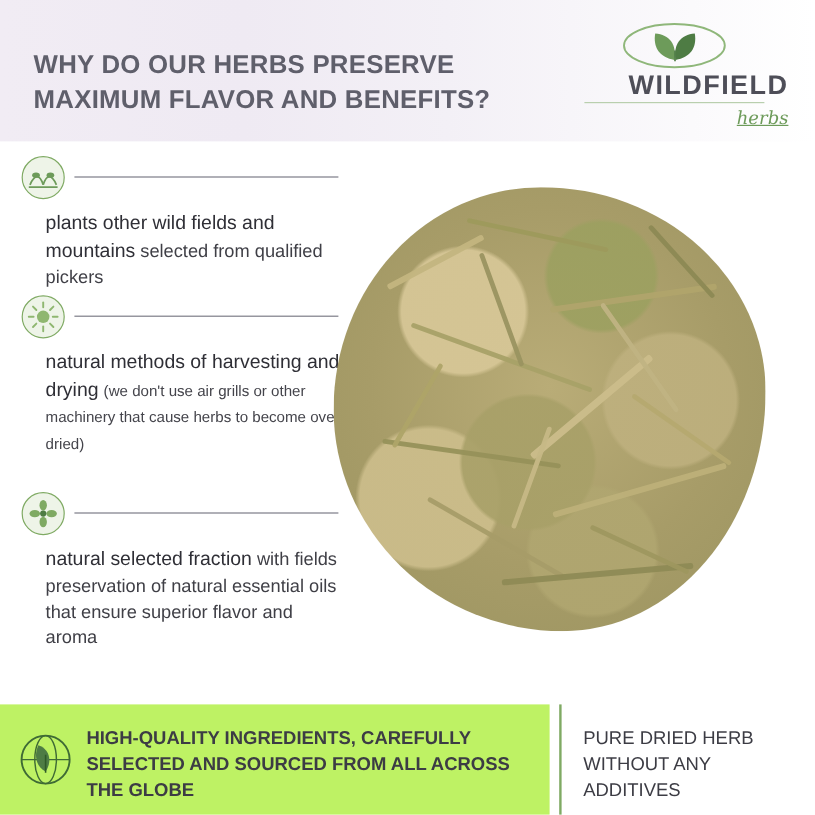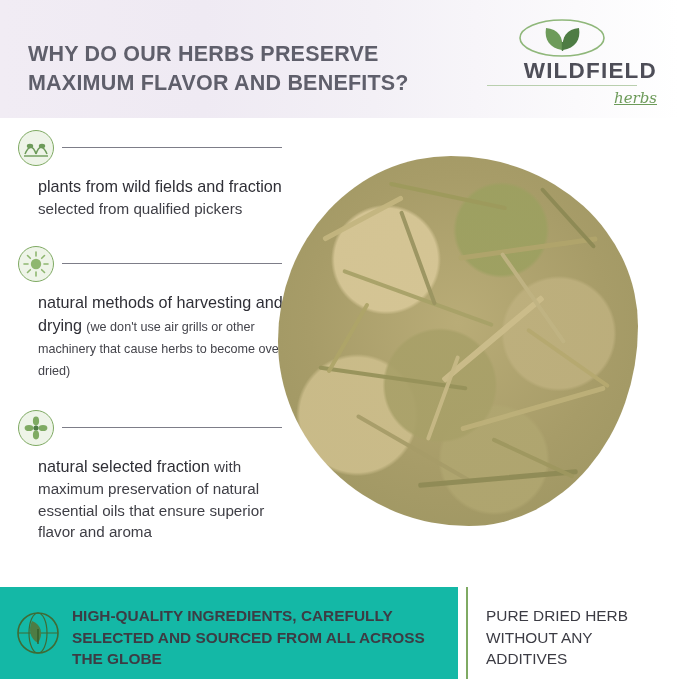--- a/index.html
+++ b/index.html
@@ -167,21 +167,21 @@
     left: 0;
     top: 587px;
     width: 679px;
     height: 92px;
   }
   .footer-left {
     position: absolute;
     left: 0; top: 0;
     width: 458px;
     height: 92px;
-    background: #14b8a6;
+    background: #bef264;
   }
   .footer-right {
     position: absolute;
     left: 466px; top: 0;
     width: 213px;
     height: 92px;
     background: #ffffff;
     border-left: 2px solid #7faa63;
   }
   .globe-icon {
@@ -244,21 +244,21 @@
         <svg width="34" height="34" viewBox="0 0 34 34">
           <path d="M6 23 C10 14 14 14 17 23" fill="none" stroke="#6d9b5a" stroke-width="1.5"></path>
           <path d="M17 23 C20 14 24 14 28 23" fill="none" stroke="#6d9b5a" stroke-width="1.5"></path>
           <ellipse cx="11" cy="15" rx="3.2" ry="2.2" fill="#6d9b5a"></ellipse>
           <ellipse cx="23" cy="15" rx="3.2" ry="2.2" fill="#6d9b5a"></ellipse>
           <path d="M5 25 L29 25" stroke="#6d9b5a" stroke-width="1.4"></path>
         </svg>
       </div>
       <div class="feature-rule"></div>
       <div class="feature-text">
-        <span class="lead">plants from wild fields and fraction</span><span> selected from qualified pickers</span>
+        <span class="lead">plants other wild fields and mountains</span><span> selected from qualified pickers</span>
       </div>
     </div>
 
     <div class="feature" id="feature-1">
       <div class="feature-icon">
         <svg width="34" height="34" viewBox="0 0 34 34">
           <circle cx="17" cy="17" r="5.2" fill="#8fb770"></circle>
           <g stroke="#8fb770" stroke-width="1.6" stroke-linecap="round">
             <line x1="17" y1="5" x2="17" y2="9"></line>
             <line x1="17" y1="25" x2="17" y2="29"></line>
@@ -285,21 +285,21 @@
             <ellipse cx="17" cy="10" rx="3.1" ry="4.4"></ellipse>
             <ellipse cx="17" cy="24" rx="3.1" ry="4.4"></ellipse>
             <ellipse cx="10" cy="17" rx="4.4" ry="3.1"></ellipse>
             <ellipse cx="24" cy="17" rx="4.4" ry="3.1"></ellipse>
           </g>
           <circle cx="17" cy="17" r="2.6" fill="#4e7c44"></circle>
         </svg>
       </div>
       <div class="feature-rule"></div>
       <div class="feature-text">
-        <span class="lead">natural selected fraction</span><span> with maximum preservation of natural essential oils that ensure superior flavor and aroma</span>
+        <span class="lead">natural selected fraction</span><span> with fields preservation of natural essential oils that ensure superior flavor and aroma</span>
       </div>
     </div>
 
     <div class="herb">
       <div class="herb-blob">
         <div class="straw" style="left:40px;  top:60px;  width:90px; height:5px; transform:rotate(-28deg); background:#c3b57f;"></div>
         <div class="straw" style="left:110px; top:38px;  width:120px;height:4px; transform:rotate(12deg);  background:#9d9a5c;"></div>
         <div class="straw" style="left:180px; top:90px;  width:140px;height:5px; transform:rotate(-8deg);  background:#b0a46c;"></div>
         <div class="straw" style="left:60px;  top:140px; width:160px;height:4px; transform:rotate(20deg);  background:#a8a167;"></div>
         <div class="straw" style="left:150px; top:180px; width:130px;height:6px; transform:rotate(-40deg); background:#cbbd8b;"></div>

